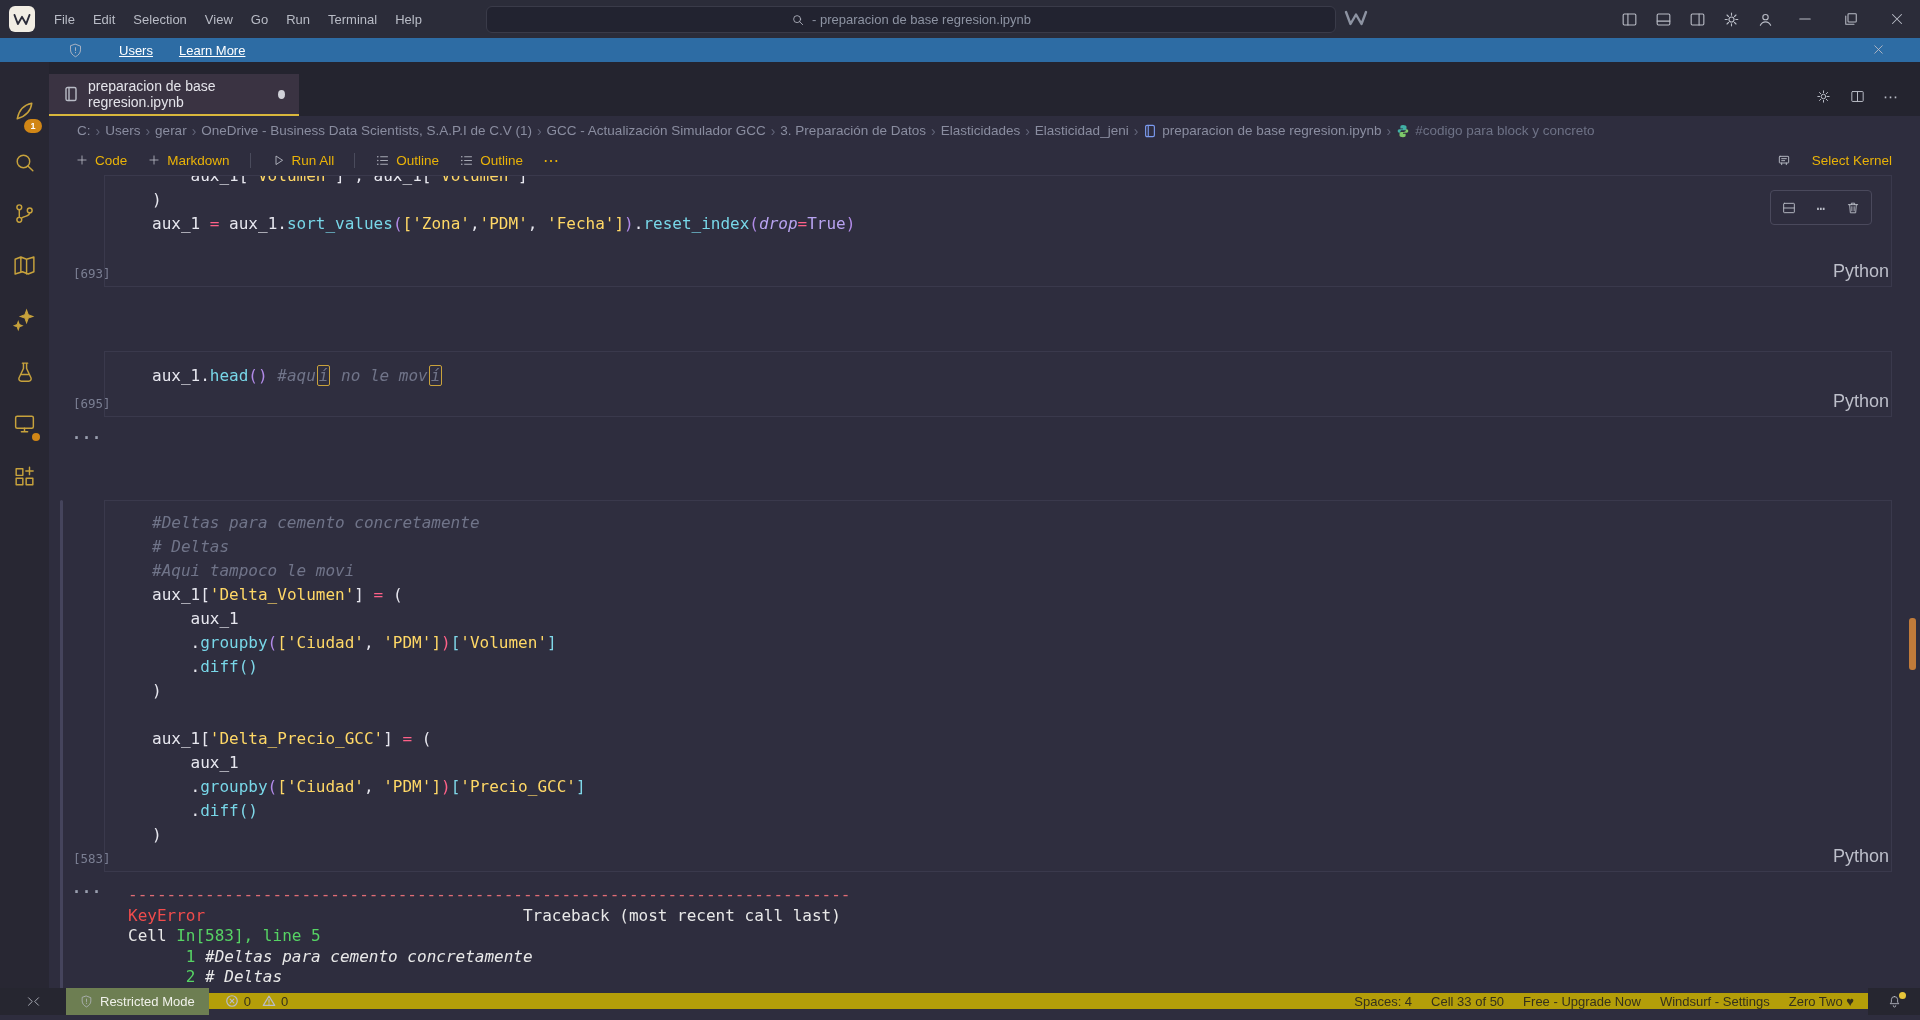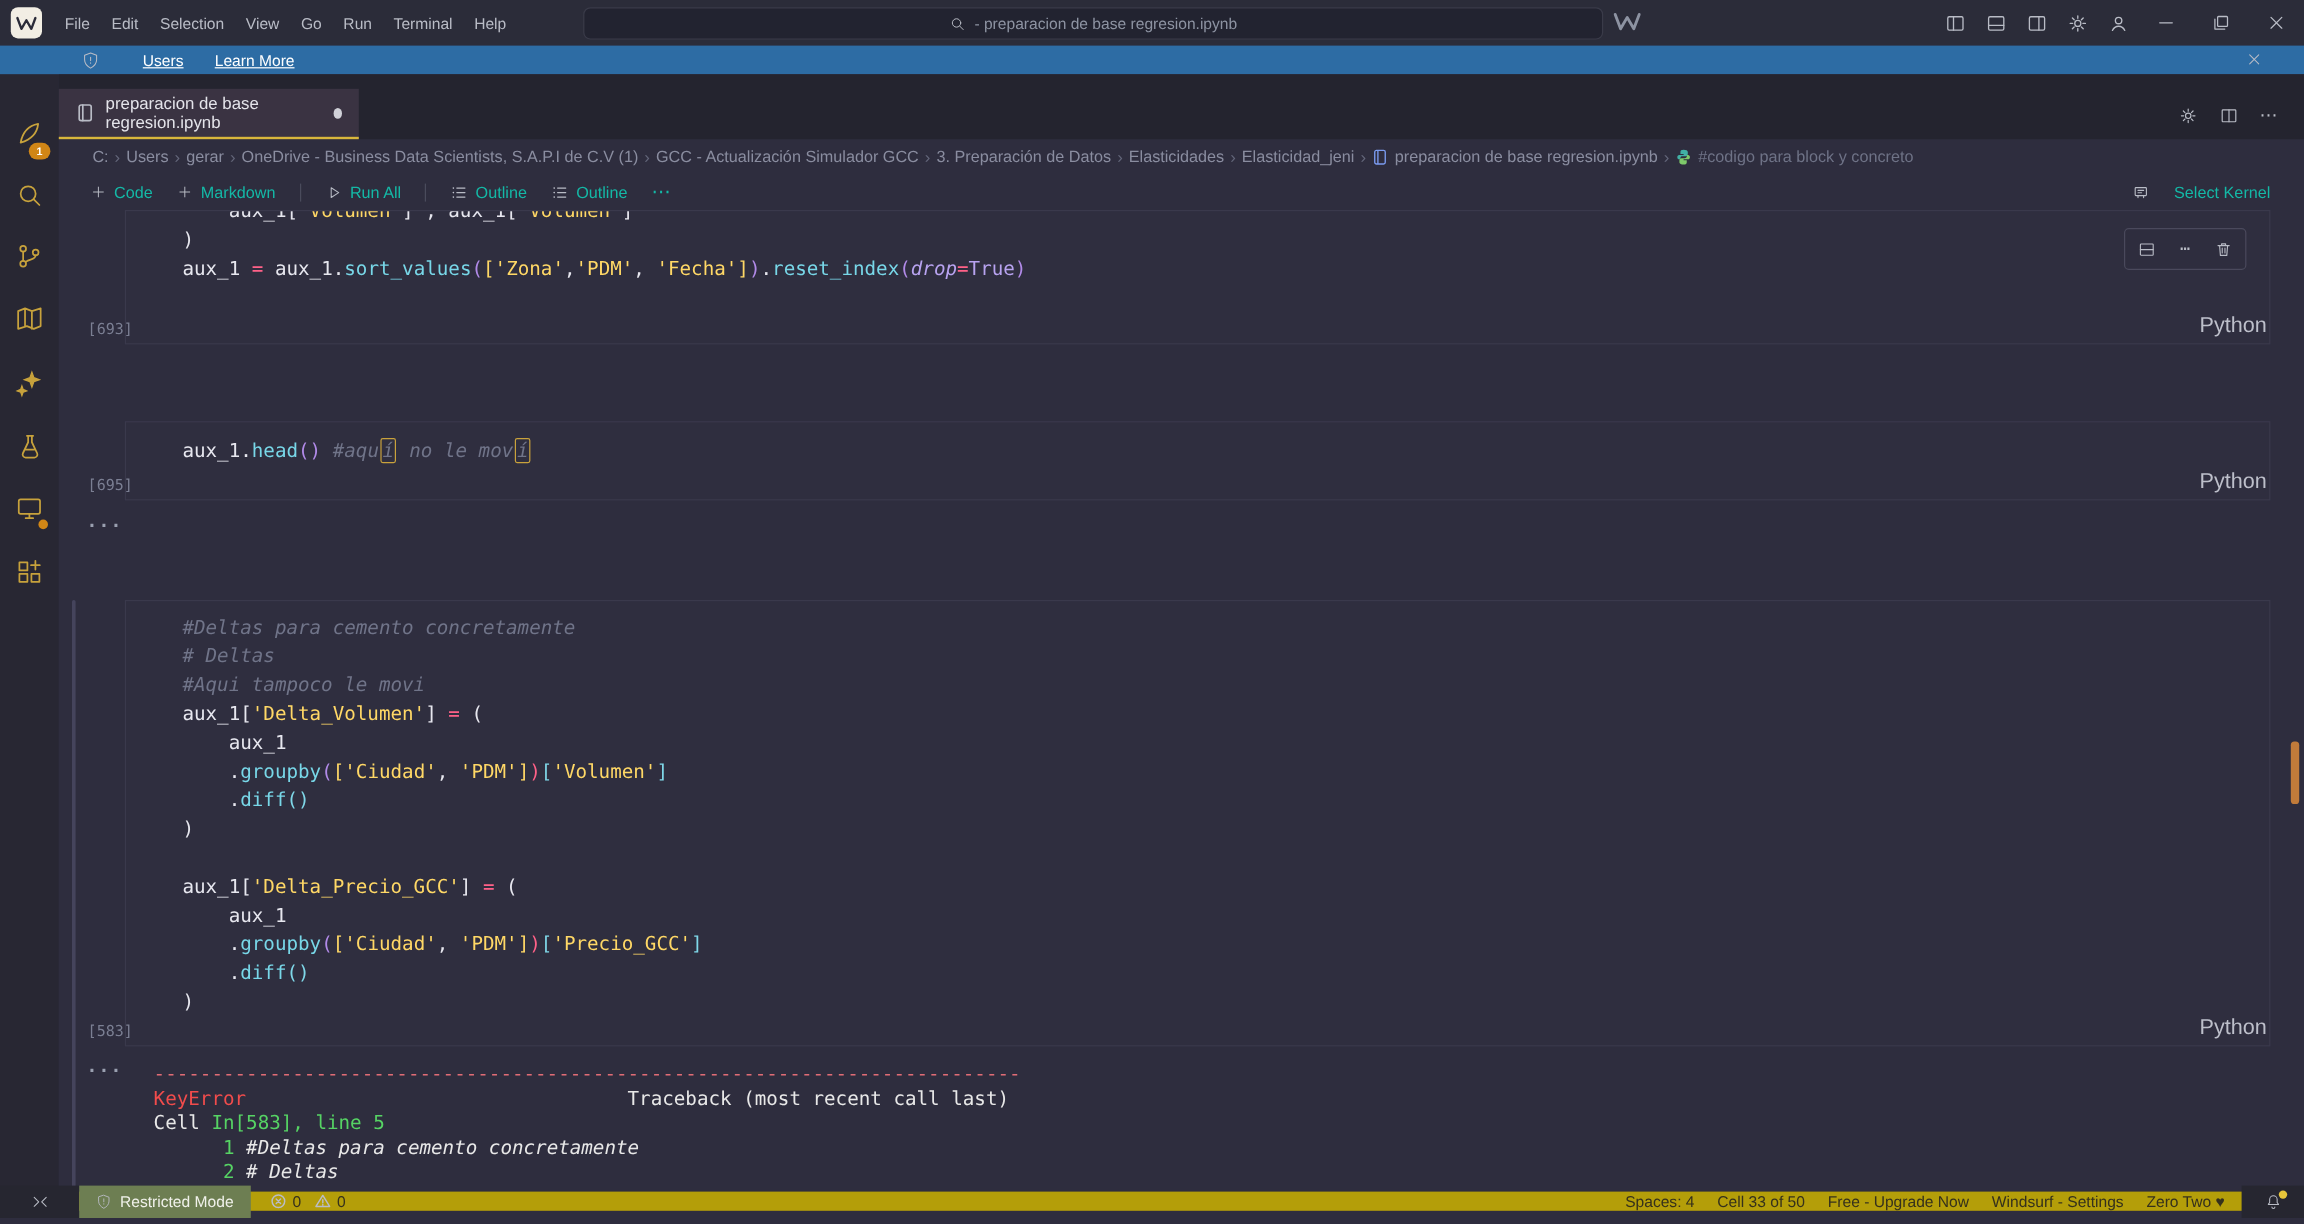--- a/index.html
+++ b/index.html
@@ -47,21 +47,21 @@
   .tab-actions{position:absolute;right:22px;bottom:11px;display:flex;align-items:center;gap:17px;}
 
   
   .breadcrumbs{height:29px;display:flex;align-items:center;padding-left:26px;font-size:13.5px;color:#8a8da0;
     white-space:nowrap;overflow:hidden;flex:none;}
   .bc-item{margin:0 2px;cursor:pointer;display:inline-flex;align-items:center;gap:5px;}
   .bc-sep{color:#63667a;margin:0 3px;font-size:14px;}
   .bc-item.dim{color:#6e7286;}
 
   
-  .nbtoolbar{height:30px;display:flex;align-items:center;padding-left:26px;font-size:13.5px;color:#14b8a6;flex:none;position:relative;}
+  .nbtoolbar{height:30px;display:flex;align-items:center;padding-left:26px;font-size:13.5px;color:#eab308;flex:none;position:relative;}
   .tb-btn{display:flex;align-items:center;gap:6px;margin-right:20px;cursor:pointer;}
   .tb-sep{width:1px;height:15px;background:#4a4b5c;margin-right:20px;}
   .kernel-btn{position:absolute;right:28px;display:flex;align-items:center;gap:20px;cursor:pointer;}
 
   
   .notebook{position:relative;flex:1;overflow:hidden;font-family:"DejaVu Sans Mono",monospace;}
   .cell{position:absolute;left:0;right:0;}
   .editor-box{position:absolute;left:55px;right:28px;top:0;bottom:0;border:1px solid #3a394c;background:#2f2e3f;
     overflow:hidden;box-sizing:border-box;}
   .code{padding:0 0 0 47px;font-size:16px;line-height:24px;white-space:pre;color:#e7e7ef;}

